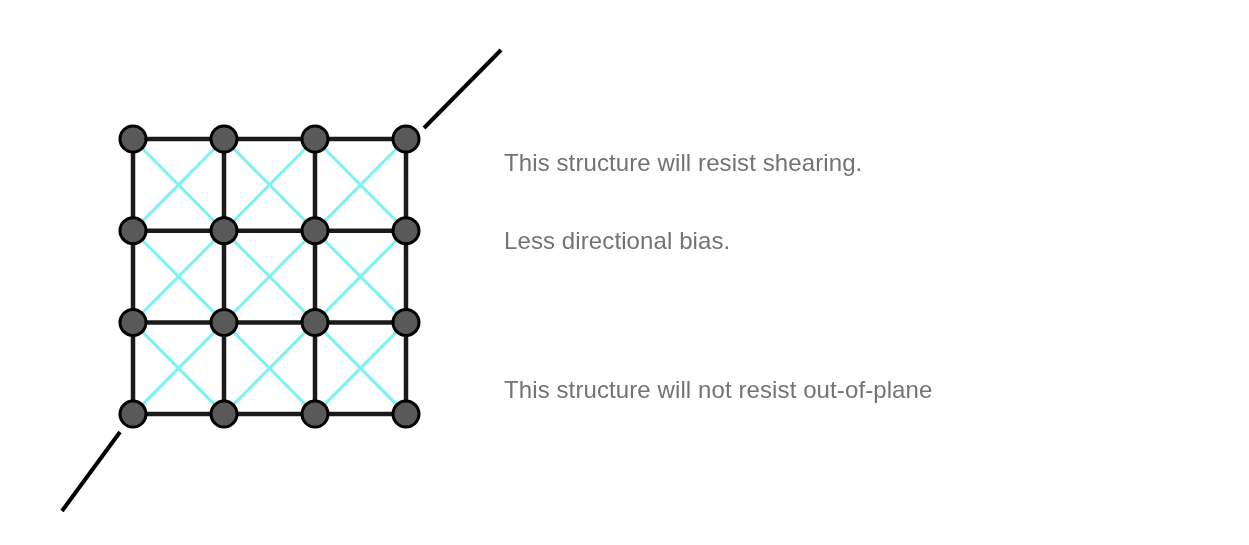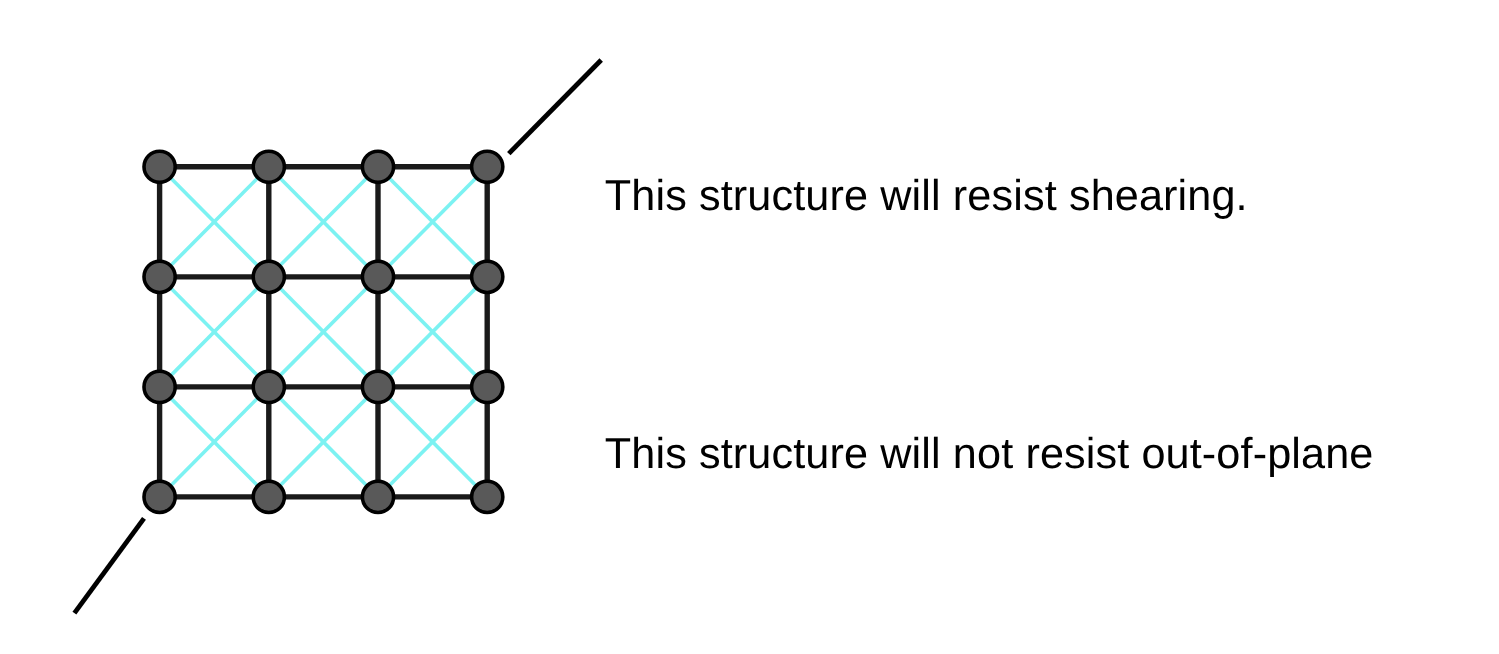--- a/index.html
+++ b/index.html
@@ -17,35 +17,35 @@
   }
   #canvas {
     position: absolute;
     left: 0;
     top: 0;
     width: 1249px;
     height: 545px;
   }
   .annotation-block {
     position: absolute;
-    color: #000000;
+    color: #737373;
     font-family: "Liberation Sans", sans-serif;
-    font-size: 36px;
+    font-size: 24px;
     line-height: 39px;
     letter-spacing: 0.1px;
     white-space: pre-line;
     font-weight: 400;
   }
   #note-shearing {
     left: 504px;
     top: 104px;
   }
   #note-bending {
     left: 504px;
-    top: 319px;
+    top: 331px;
   }
   .note-line {
     display: block;
   }
 </style>
 </head>
 <body>
 
 <svg id="canvas" viewBox="0 0 1249 545" xmlns="http://www.w3.org/2000/svg">
   <g id="braces">
@@ -97,17 +97,18 @@
       <circle cx="406" cy="322.4" r="13" fill="#595959" stroke="#000000" stroke-width="3"></circle>
       <circle cx="133" cy="414.1" r="13" fill="#595959" stroke="#000000" stroke-width="3"></circle>
       <circle cx="224" cy="414.1" r="13" fill="#595959" stroke="#000000" stroke-width="3"></circle>
       <circle cx="315" cy="414.1" r="13" fill="#595959" stroke="#000000" stroke-width="3"></circle>
       <circle cx="406" cy="414.1" r="13" fill="#595959" stroke="#000000" stroke-width="3"></circle>
     </g>
 </svg>
 
 <div class="annotation-block" id="note-shearing">
   <span class="note-line">This structure will resist shearing.</span>
+  <span class="note-line">Less directional bias.</span>
 </div>
 
 <div class="annotation-block" id="note-bending">
   <span class="note-line">This structure will not resist out-of-plane</span>
 </div>
 
 </body></html>

